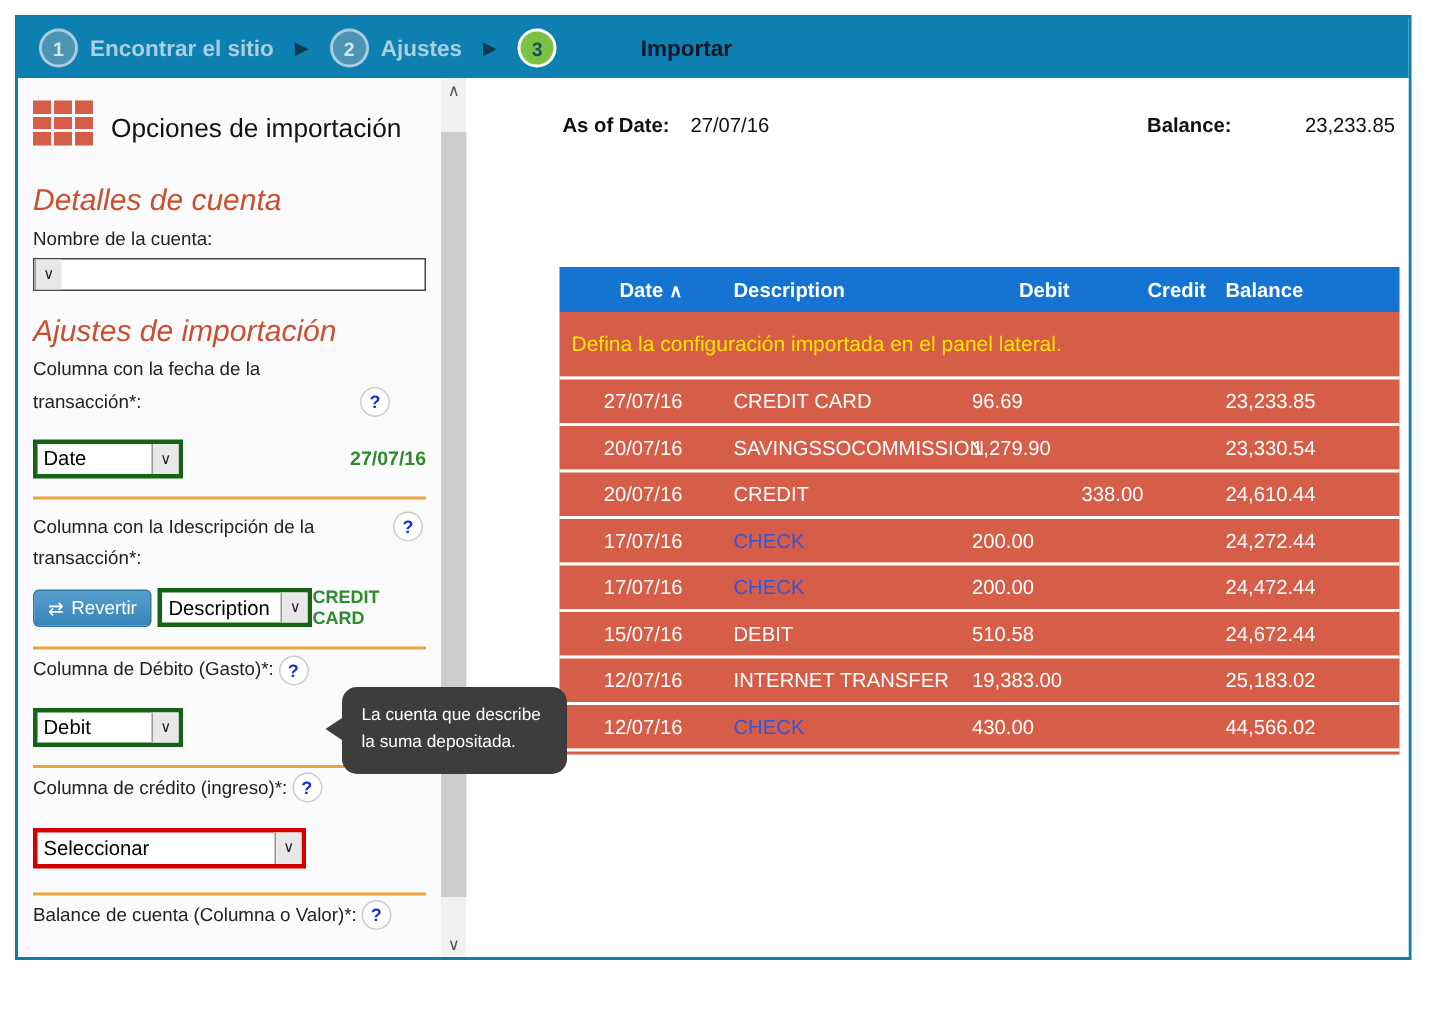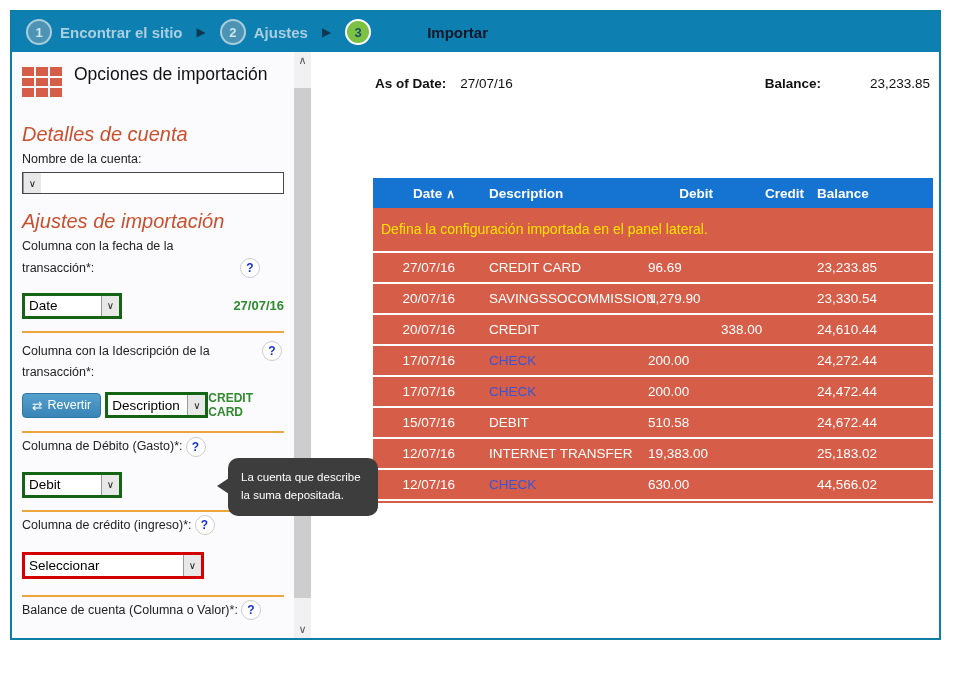--- a/index.html
+++ b/index.html
@@ -30,21 +30,21 @@
   
   .wbody{position:relative;height:586px;}
   .sidebar{position:absolute;left:0;top:0;width:282px;height:586px;background:#fbfbfd;overflow:hidden;}
   .sb-scroll{position:absolute;left:282px;top:0;width:17px;height:586px;background:#f1f1f1;}
   .sb-scroll .arr{position:absolute;left:0;width:100%;text-align:center;font-size:11px;color:#555;}
   .sb-scroll .arr.up{top:2px;}
   .sb-scroll .arr.down{bottom:2px;}
   .sb-scroll .thumb{position:absolute;left:0;top:36px;bottom:40px;width:100%;background:#cdcdcd;}
   .main{position:absolute;left:299px;top:0;width:628px;height:586px;background:#fff;}
   
-  .sb-title-row{display:flex;gap:12px;padding:12px 10px 2px;align-items:flex-start;}
+  .sb-title-row{display:flex;gap:12px;padding:12px 10px 2px;align-items:flex-end;}
   .icon-grid{width:40px;height:30px;display:grid;grid-template-columns:repeat(3,1fr);grid-template-rows:repeat(3,1fr);gap:2px;margin-top:3px;flex:0 0 auto;}
   .icon-grid span{background:var(--body-red);}
   .sb-title{font-size:17.5px;color:#111;line-height:1.25;}
   .sb-heading{color:var(--heading-orange);font-size:20px;margin:24px 10px 2px;font-style:italic;}
   .sb-label{font-size:12.5px;color:#222;margin:3px 10px 0;line-height:1.7;}
   .help{display:inline-flex;width:20px;height:20px;border:1px solid #ccc;border-radius:50%;align-items:center;justify-content:center;
     color:#1533cc;font-weight:bold;font-size:12px;background:#fff;vertical-align:middle;margin-left:3px;}
   .sel{display:inline-flex;align-items:stretch;background:#fff;border:1px solid #464646;height:22px;}
   .sel .txt{flex:1;font-size:13.5px;padding:0 4px;display:flex;align-items:center;color:#000;white-space:nowrap;overflow:hidden;}
   .sel .arr{width:18px;border-left:1px solid #999;background:#e8e8e8;display:flex;align-items:center;justify-content:center;font-size:10px;color:#222;flex:0 0 auto;}
@@ -269,21 +269,21 @@
               <div class="trow">
                 <div class="c-date">12/07/16</div>
                 <div class="c-desc">INTERNET TRANSFER</div>
                 <div class="c-debit">19,383.00</div>
                 <div class="c-credit"></div>
                 <div class="c-bal">25,183.02</div>
               </div>
               <div class="trow">
                 <div class="c-date">12/07/16</div>
                 <div class="c-desc cell-link">CHECK</div>
-                <div class="c-debit">630.00</div>
+                <div class="c-debit">430.00</div>
                 <div class="c-credit"></div>
                 <div class="c-bal">44,566.02</div>
               </div>
             </div>
         </div>
       </main>
     </div>
   </div>
 
   <div class="tooltip">

